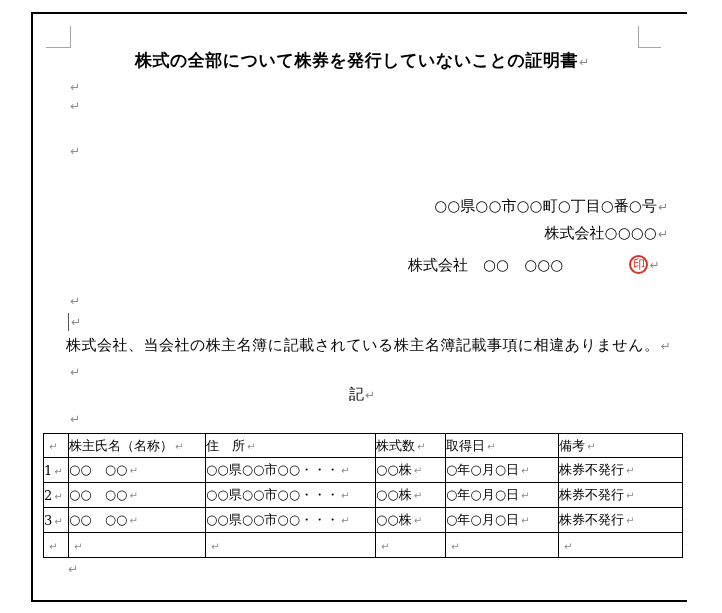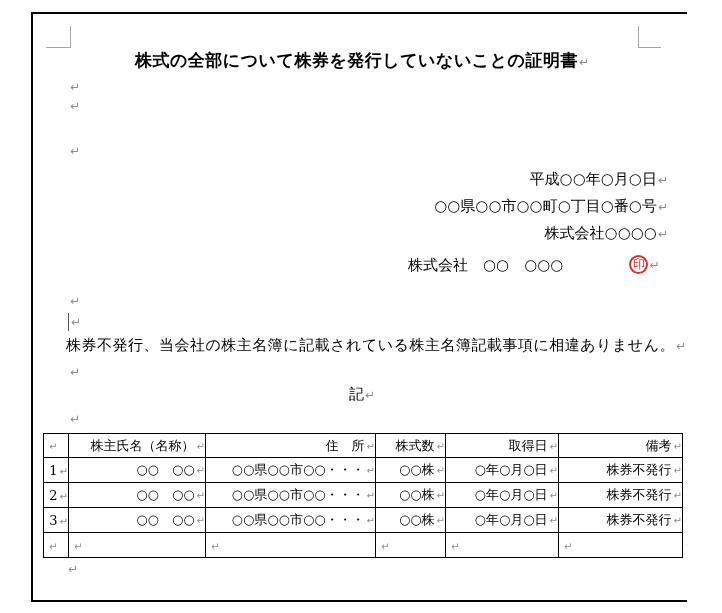--- a/index.html
+++ b/index.html
@@ -21,21 +21,21 @@
   .pmark{position:absolute;color:#8c8c8c;font-family:"DejaVu Sans",sans-serif;
          font-size:12px;line-height:14px;}
   .cursor{position:absolute;left:68px;top:313px;width:1px;height:18px;background:#555;}
   .rep-line{left:408px;top:255px;display:flex;align-items:center;}
   .seal{display:inline-block;width:19px;height:19px;margin-left:66px;
         border:2px solid #d9342b;border-radius:50%;box-sizing:border-box;
         color:#d9342b;font-size:12px;line-height:15px;text-align:center;
         font-family:"DejaVu Serif",serif;}
   .doc-table{position:absolute;left:43px;top:433px;border-collapse:collapse;
              table-layout:fixed;font-size:13px;}
-  .doc-table td{border:1px solid #000;padding:0;text-align:right;
+  .doc-table td{border:1px solid #000;padding:0;text-align:left;
                 overflow:hidden;white-space:nowrap;}
   .doc-table tr{height:25px;}
   .doc-table tr.hdr{height:24px;}
   .doc-table td.left{text-align:left;padding-left:3px;}
   .cm{color:#8c8c8c;font-family:"DejaVu Sans",sans-serif;font-size:10px;margin-left:2px;}
   .rowends{position:absolute;left:686px;top:433px;}
   .rowends div{height:25px;display:flex;align-items:center;}
   .rowends div.h{height:24px;}
   .rowends span{color:#8c8c8c;font-family:"DejaVu Sans",sans-serif;font-size:10px;}
 </style>
@@ -50,42 +50,39 @@
   <div class="line title-line">
     <span>株式の全部について株券を発行していないことの証明書</span><span class="mark">↵</span>
   </div>
 
   <span class="pmark" style="left:70px;top:80px">↵</span>
   <span class="pmark" style="left:70px;top:99px">↵</span>
 
 
   <span class="pmark" style="left:70px;top:144px">↵</span>
 
-  <div class="line right-line" style="top:170px">
-    <span>平成○○年○月○日</span><span class="mark">↵</span>
-  </div>
   <div class="line right-line" style="top:197px">
     <span>○○県○○市○○町○丁目○番○号</span><span class="mark">↵</span>
   </div>
   <div class="line right-line" style="top:224px">
     <span>株式会社○○○○</span><span class="mark">↵</span>
   </div>
 
   <div class="line rep-line">
     <span>株式会社　○○　○○○</span>
     <span class="seal">印</span>
     <span class="mark">↵</span>
   </div>
 
   <span class="pmark" style="left:70px;top:294px">↵</span>
   <div class="cursor"></div>
   <span class="pmark" style="left:71px;top:315px">↵</span>
 
   <div class="line" style="left:66px;top:336px;letter-spacing:0.5px">
-    <span>株券不発行、当会社の株主名簿に記載されている株主名簿記載事項に相違ありません。</span><span class="mark">↵</span>
+    <span>株式会社、当会社の株主名簿に記載されている株主名簿記載事項に相違ありません。</span><span class="mark">↵</span>
   </div>
 
   <span class="pmark" style="left:70px;top:365px">↵</span>
 
   <div class="line center-line" style="top:385px">
     <span>記</span><span class="mark">↵</span>
   </div>
 
   <span class="pmark" style="left:70px;top:412px">↵</span>
 

